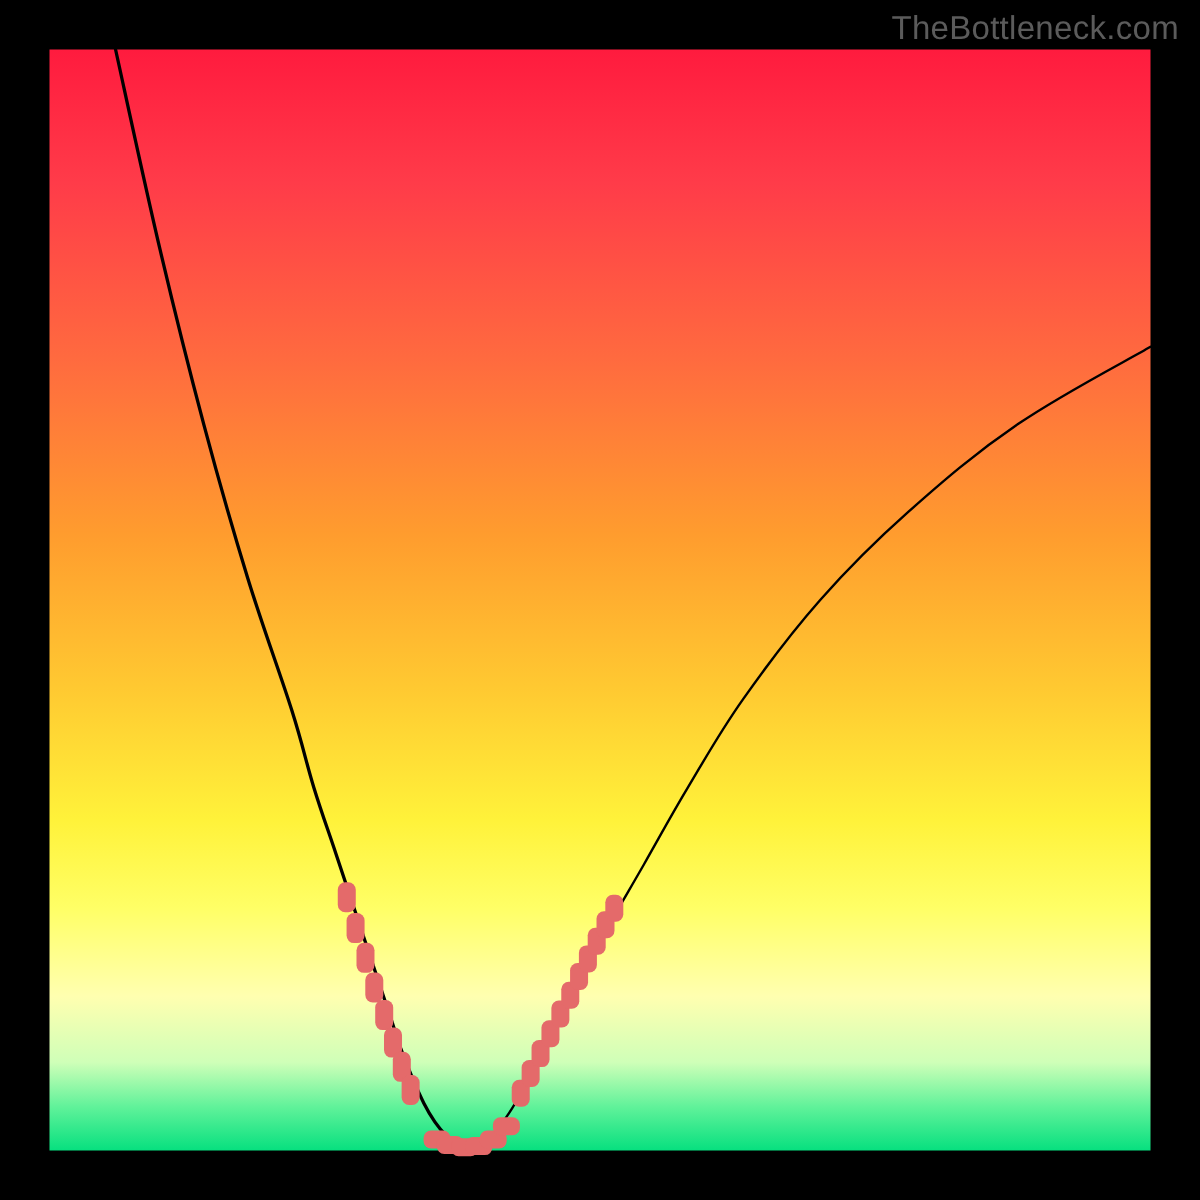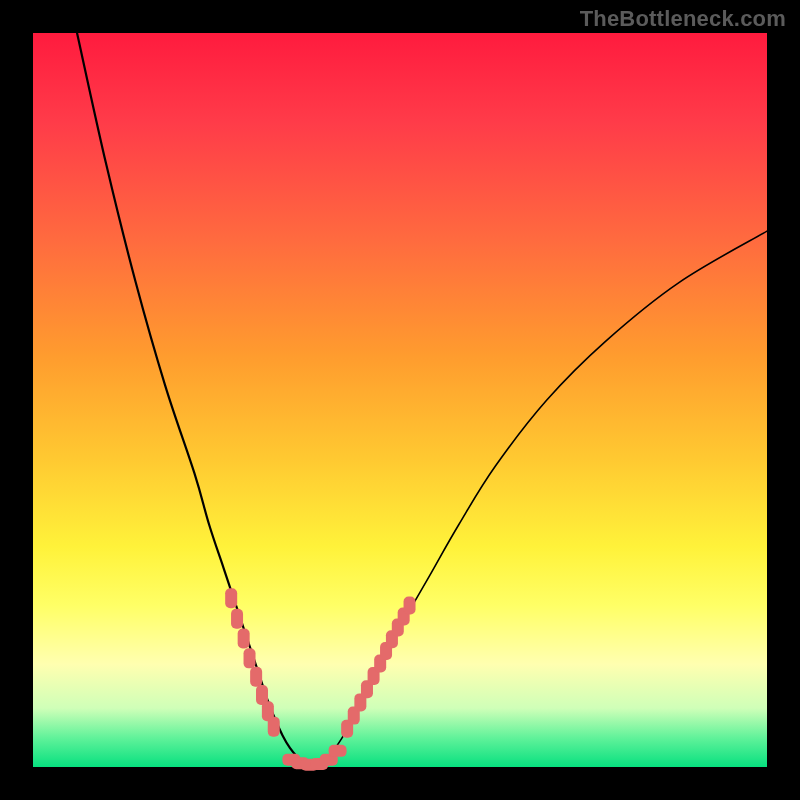--- a/index.html
+++ b/index.html
@@ -16,21 +16,21 @@
     width: 800px;
     height: 800px;
     background: #000;
   }
   .watermark {
     position: absolute;
     top: 6px;
     right: 14px;
     color: #5b5b5b;
     font-size: 22px;
-    font-weight: 700;
+    font-weight: 400;
     letter-spacing: 0.2px;
     z-index: 20;
   }
   .plot-frame {
     position: absolute;
     left: 33px;
     top: 33px;
     width: 734px;   
     height: 734px;  
     background: linear-gradient(

